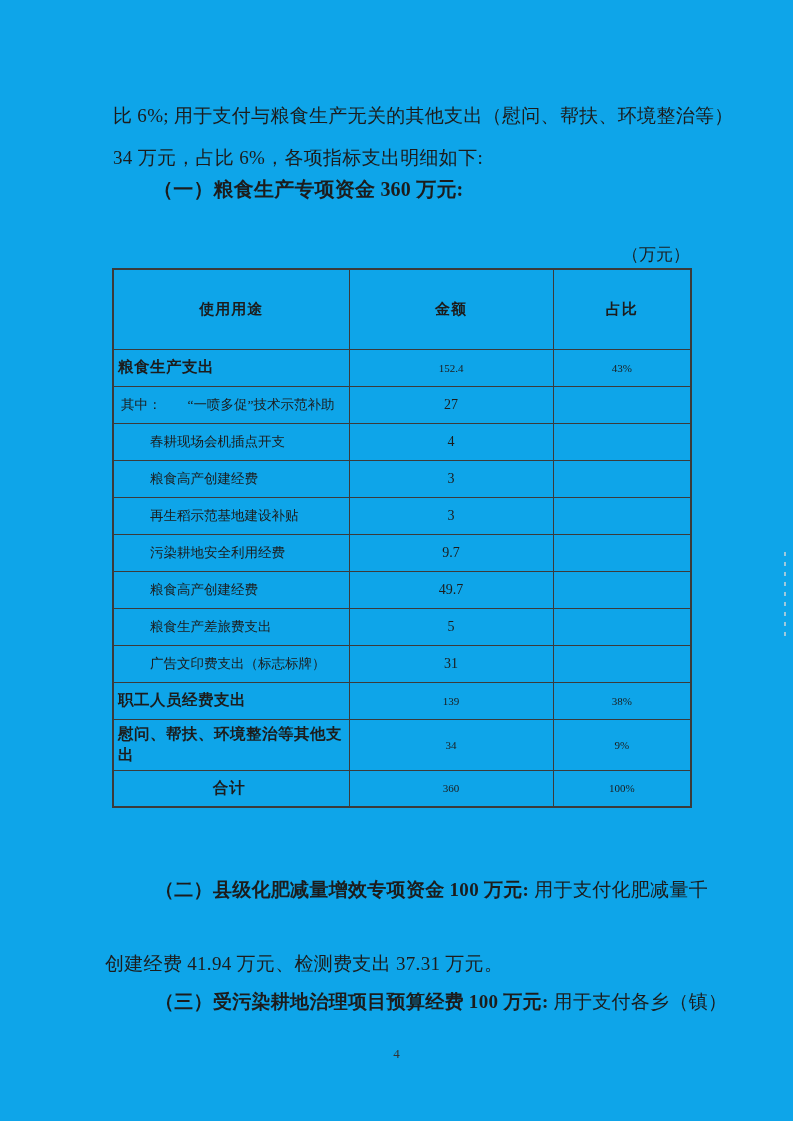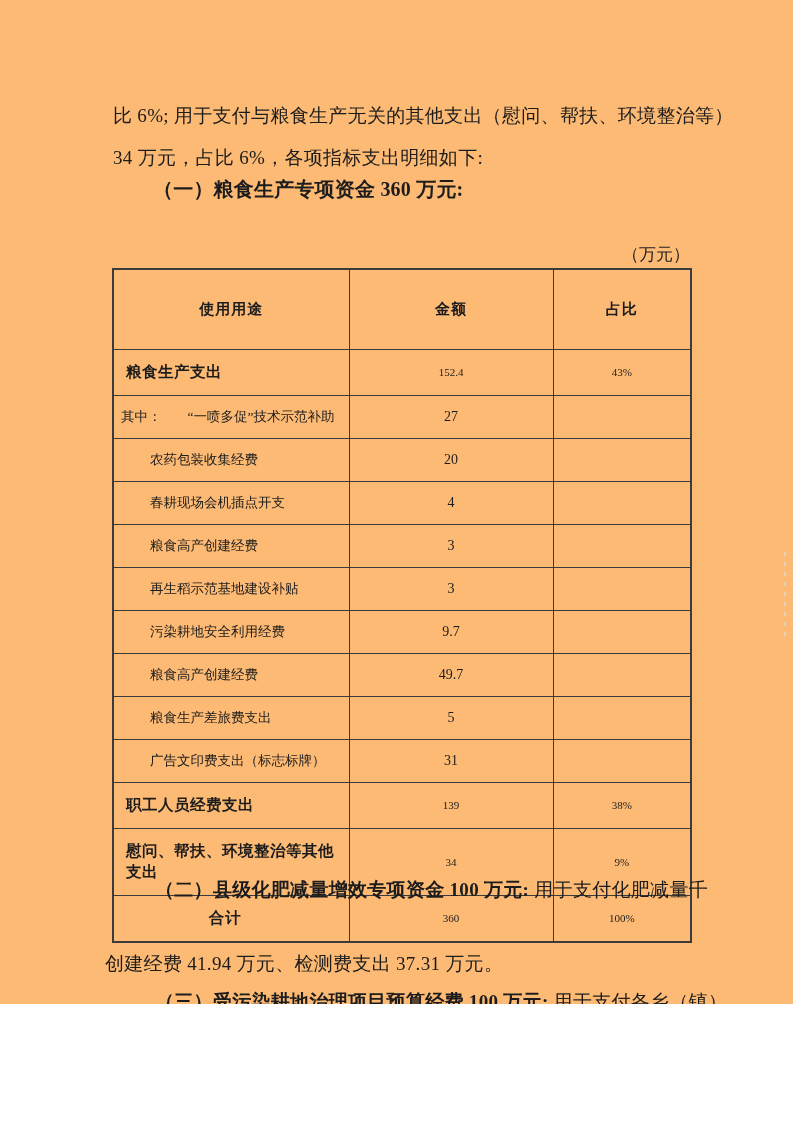--- a/index.html
+++ b/index.html
@@ -3,22 +3,22 @@
 <meta charset="utf-8">
 <style>
   html, body {
     margin: 0;
     padding: 0;
     background: #ffffff;
   }
   .page {
     position: relative;
     width: 793px;
-    height: 1004px;
-    background: #fdba74;
+    height: 1121px;
+    background: #0ea5e9;
     overflow: hidden;
     font-family: "Liberation Serif", "DejaVu Serif", serif;
     color: #1c1c1c;
   }
   .tline {
     position: absolute;
     white-space: nowrap;
     font-size: 19px;
     line-height: 27px;
     letter-spacing: 0.3px;
@@ -55,21 +55,21 @@
     position: absolute;
     left: 112px;
     top: 268px;
     width: 578px;
     border-collapse: collapse;
     table-layout: fixed;
     border: 2px solid #3b3b3b;
   }
   .expense th, .expense td {
     border: 1px solid #3b3b3b;
-    padding: 12px;
+    padding: 4px;
     vertical-align: middle;
     overflow: hidden;
   }
   .expense thead tr { height: 80px; }
   .expense th {
     font-size: 15px;
     font-weight: bold;
     text-align: center;
     letter-spacing: 1px;
   }
@@ -140,25 +140,20 @@
           <td class="c-label"><span>粮食生产支出</span></td>
           <td class="c-amount">152.4</td>
           <td class="c-pct">43%</td>
         </tr>
         <tr class="row-subfirst">
           <td class="c-label"><span class="prefix">其中：</span><span>“一喷多促”技术示范补助</span></td>
           <td class="c-amount">27</td>
           <td class="c-pct"></td>
         </tr>
         <tr class="row-sub">
-          <td class="c-label"><span>农药包装收集经费</span></td>
-          <td class="c-amount">20</td>
-          <td class="c-pct"></td>
-        </tr>
-        <tr class="row-sub">
           <td class="c-label"><span>春耕现场会机插点开支</span></td>
           <td class="c-amount">4</td>
           <td class="c-pct"></td>
         </tr>
         <tr class="row-sub">
           <td class="c-label"><span>粮食高产创建经费</span></td>
           <td class="c-amount">3</td>
           <td class="c-pct"></td>
         </tr>
         <tr class="row-sub">

